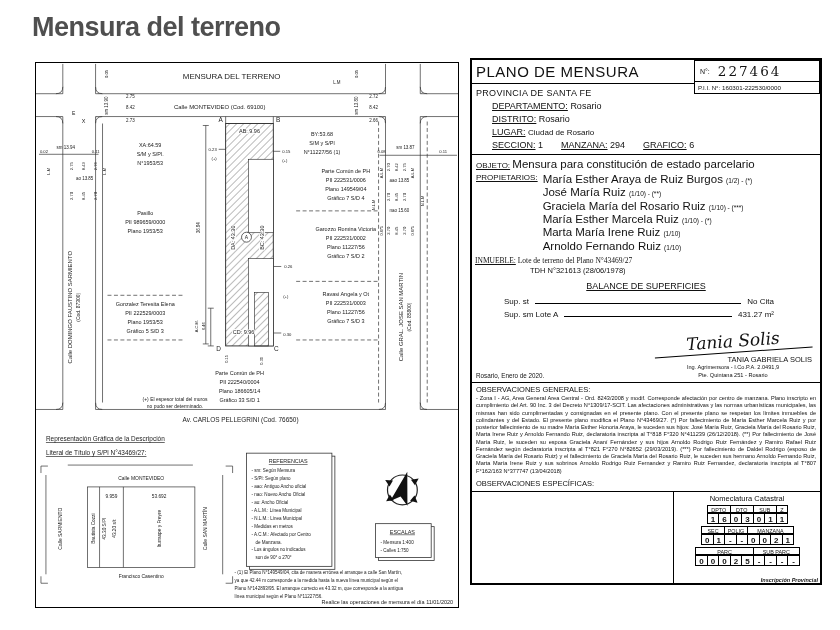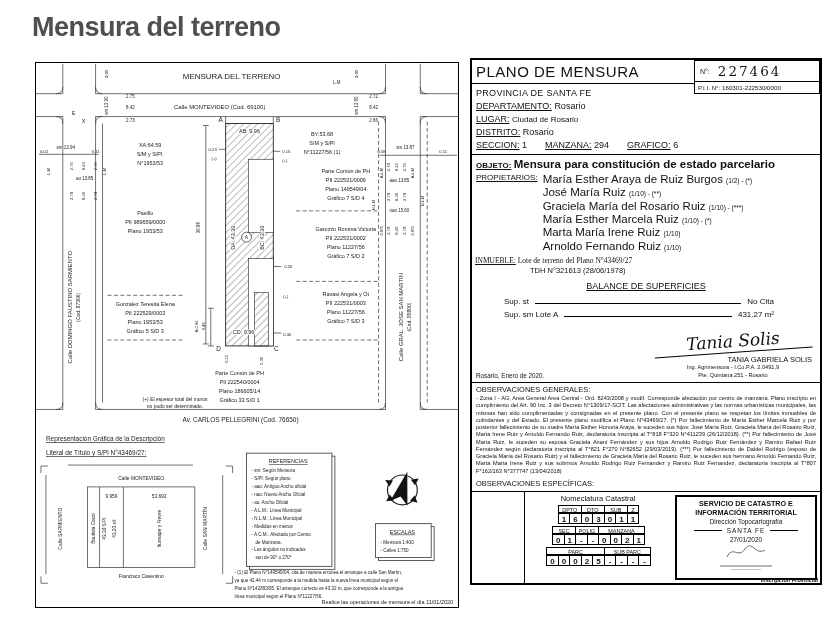--- a/index.html
+++ b/index.html
@@ -17,25 +17,25 @@
                display:flex;flex-direction:column;overflow:hidden;margin-top:9px;}
   .hdr{display:flex;align-items:stretch;}
   .hdr-left{flex:1;display:flex;flex-direction:column;}
   .form-title{font-size:15px;letter-spacing:.5px;padding:3px 0 3px 4px;border-bottom:1px solid #000;}
   .prov{font-size:9px;letter-spacing:.3px;padding:4px 0 0 4px;}
   .hdr-right{width:126px;display:flex;flex-direction:column;}
   .nro-box{border:1.5px solid #000;display:flex;align-items:center;gap:8px;padding:2px 5px;background:#fff;}
   .nro-lbl{font-size:7px;}
   .nro-val{font-family:"DejaVu Serif",serif;font-size:13.5px;letter-spacing:2px;}
   .pii-box{border:1.5px solid #000;border-top:none;font-size:6.2px;padding:2px 3px;}
-  .frow{font-size:9px;padding:3px 0 0 4px;}
+  .frow{font-size:9px;padding:3px 0 0 20px;}
   .flabel{text-decoration:underline;}
   .frow .small{font-size:8px;}
   .sec-row{display:flex;gap:18px;}
-  .objeto-row{border-top:1px solid #000;margin-top:4px;padding:3px 0 1px 4px;font-size:8px;font-weight:bold;}
+  .objeto-row{border-top:1px solid #000;margin-top:4px;padding:3px 0 1px 4px;font-size:8px;}
   .objeto-val{font-size:11.5px;}
   .prop-row{display:flex;padding:2px 0 0 4px;}
   .prop-lbl{font-size:8px;text-decoration:underline;white-space:nowrap;}
   .owners{margin-left:5px;}
   .owner{font-size:11.5px;line-height:1.16;}
   .share{font-size:6.5px;}
   .inm-row,.dom-row{font-size:7.5px;padding:3px 0 0 3px;font-family:Liberation Serif, serif;}
   .dom-row2{font-size:7.5px;padding:1px 0 0 58px;}
   .bal-title{text-align:center;font-size:9px;text-decoration:underline;padding:6px 0 2px;}
   .bal-row{display:flex;align-items:flex-end;font-size:8px;padding:4px 46px 0 32px;}
@@ -315,26 +315,26 @@
         </div>
         <div class="pii-box">P.I.I. N°: 160301-222530/0000</div>
       </div>
     </div>
 
     <div class="frow">
       <span class="flabel">DEPARTAMENTO:</span>
       <span>Rosario</span>
     </div>
     <div class="frow">
+      <span class="flabel">DISTRITO:</span>
+      <span>Rosario</span>
+    </div>
+    <div class="frow">
       <span class="flabel">LUGAR:</span>
       <span class="small">Ciudad de Rosario</span>
-    </div>
-    <div class="frow">
-      <span class="flabel">DISTRITO:</span>
-      <span>Rosario</span>
     </div>
     <div class="frow sec-row">
       <span><span class="flabel">SECCION:</span>
         <span>1</span></span>
       <span><span class="flabel">MANZANA:</span>
         <span>294</span></span>
       <span><span class="flabel">GRAFICO:</span>
         <span>6</span></span>
     </div>
 
@@ -434,33 +434,17 @@
               <div class="cat-d">0</div>
               <div class="cat-d">2</div>
               <div class="cat-d">5</div>
               <div class="cat-d">-</div>
               <div class="cat-d">-</div>
               <div class="cat-d">-</div>
               <div class="cat-d">-</div>
             </div>
           </div>
       </div>
-      <div class="bs-serv">
-        <div class="serv-b">SERVICIO DE CATASTRO E</div>
-        <div class="serv-b">INFORMACIÓN TERRITORIAL</div>
-        <div class="serv-n">Dirección Topocartografía</div>
-        <div class="santafe">
-          <span class="rule"></span>
-          <span>SANTA FE</span>
-          <span class="rule"></span>
-        </div>
-        <div class="serv-fecha">27/01/2020</div>
-        <svg class="serv-sig" width="44" height="16" viewBox="0 0 44 16">
-          <path d="M3,13 C9,1 14,15 21,5 S31,12 41,6" fill="none" stroke="#666" stroke-width="1"></path>
-        </svg>
-        <div class="serv-cap"></div>
-        <div class="serv-cap2"></div>
-      </div>
       <div class="inscripcion">Inscripción Provincial</div>
     </div>
 
   </div>
 </div>
 
 </body></html>

